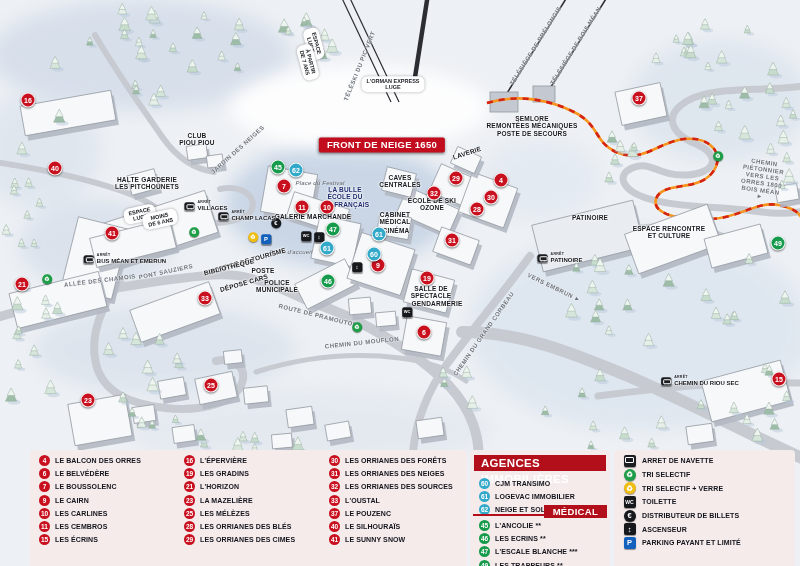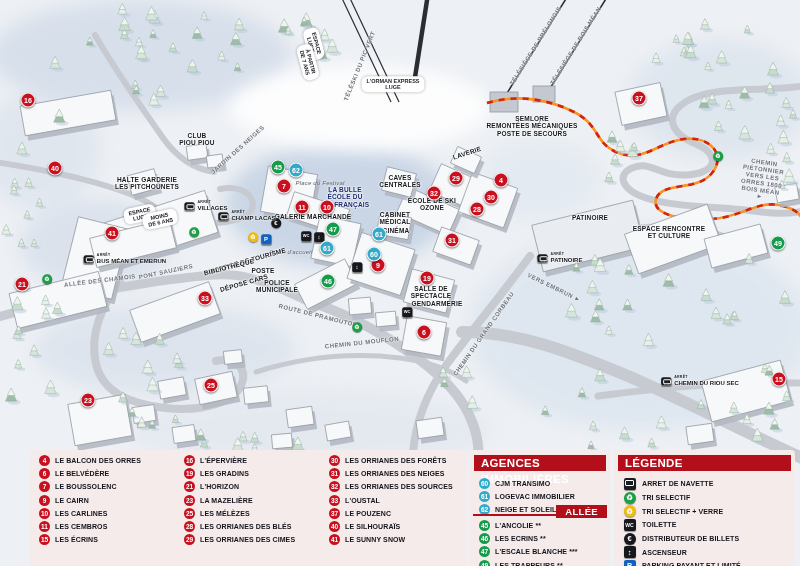--- a/index.html
+++ b/index.html
@@ -620,20 +620,21 @@
       <path d="M 461.6103655433563 377.4109144501439 L 466.6092803760475 366.30221482194133 L 471.60819520873866 377.4109144501439 Z" fill="#e6efe8" stroke="#8aa796" stroke-width="0.4"></path>
       <path d="M 463.05449649502265 372.4119996174527 L 466.6092803760475 365.7467798405312 L 470.1640642570723 372.4119996174527 Z" fill="#eef4ef" stroke="#8aa796" stroke-width="0.4"></path>
       <ellipse cx="447.3318325515519" cy="387.64978138061696" rx="4.212539841752751" ry="1.6850159367011004" fill="#b9c9dc" opacity="0.5"></ellipse>
       <path d="M 440.5405466939744 386.64978138061696 L 444.3318325515519 378.22470169711147 L 448.12311840912935 386.64978138061696 Z" fill="#9dbda8" stroke="#8aa796" stroke-width="0.4"></path>
       <path d="M 441.6358070528301 382.8584955230395 L 444.3318325515519 377.8034477129362 L 447.02785805027366 382.8584955230395 Z" fill="#eef4ef" stroke="#8aa796" stroke-width="0.4"></path>
       <ellipse cx="446.16900667695745" cy="377.9251568745473" rx="4.7066954310083275" ry="1.882678172403331" fill="#b9c9dc" opacity="0.5"></ellipse>
       <path d="M 438.93298078904996 376.9251568745473 L 443.16900667695745 367.51176601253064 L 447.40503256486494 376.9251568745473 Z" fill="#d7e6db" stroke="#8aa796" stroke-width="0.4"></path>
       <path d="M 440.1567216011121 372.68913098663984 L 443.16900667695745 367.0410964694298 L 446.1812917528028 372.68913098663984 Z" fill="#eef4ef" stroke="#8aa796" stroke-width="0.4"></path>
     </svg>
   <div id="overlay">
+      <div class="lbl banner" style="left: 382px; top: 145px;">FRONT DE NEIGE 1650</div>
       <div class="lbl pill" style="left: 393px; top: 84px;">L'ORMAN EXPRESS
 LUGE</div>
       <div class="lbl pill" style="left: 314px; top: 44px; --r: 75deg;">ESPACE
 LUGE</div>
       <div class="lbl pill" style="left: 308px; top: 62px; --r: 75deg;">À PARTIR
 DE 7 ANS</div>
       <div class="lbl road" style="left: 360px; top: 66px; --r: -68deg;">TÉLÉSKI DU PIC VERT</div>
       <div class="lbl road" style="left: 536px; top: 46px; --r: -58deg;">TÉLÉSIÈGE DE PRÉLONGIS</div>
       <div class="lbl road" style="left: 576px; top: 46px; --r: -58deg;">TÉLÉSIÈGE DE BOIS MÉAN</div>
       <div class="lbl pill" style="left: 140px; top: 214px; --r: -12deg;">ESPACE
@@ -880,42 +881,41 @@
           <div class="row">
             <div class="num" style="background: rgb(51, 169, 202);">61</div>
             <div class="rlabel">LOGEVAC IMMOBILIER</div>
           </div>
           <div class="row">
             <div class="num" style="background: rgb(51, 169, 202);">62</div>
             <div class="rlabel">NEIGE ET SOLEIL</div>
           </div>
         </div>
       <div class="divider"></div>
-      <div class="hotels-tab">ALLÉE</div>
+      <div class="hotels-tab">MÉDICAL</div>
       <div id="hotel-list">
           <div class="row">
             <div class="num" style="background: rgb(22, 154, 75);">45</div>
             <div class="rlabel">L'ANCOLIE **</div>
           </div>
           <div class="row">
             <div class="num" style="background: rgb(22, 154, 75);">46</div>
             <div class="rlabel">LES ECRINS **</div>
           </div>
           <div class="row">
             <div class="num" style="background: rgb(22, 154, 75);">47</div>
             <div class="rlabel">L'ESCALE BLANCHE ***</div>
           </div>
           <div class="row">
             <div class="num" style="background: rgb(22, 154, 75);">49</div>
             <div class="rlabel">LES TRAPPEURS **</div>
           </div>
         </div>
     </section>
     <section class="psec" id="sec-leg">
-      <div class="hdr">LÉGENDE</div>
       <div id="leg-list">
           <div class="row">
             <div class="licon">
               <span class="mapicon inline" style="width: 12px; height: 12px; font-size: 7.44px; border-radius: 2px; background: rgb(27, 29, 33);">
                 <i style="width: 7.2px; height: 3.84px; border: 1px solid rgb(255, 255, 255); border-radius: 1px; display: block; margin-bottom: 1.44px;"></i>
               </span>
             </div>
             <div class="rlabel">ARRET DE NAVETTE</div>
           </div>
           <div class="row">

